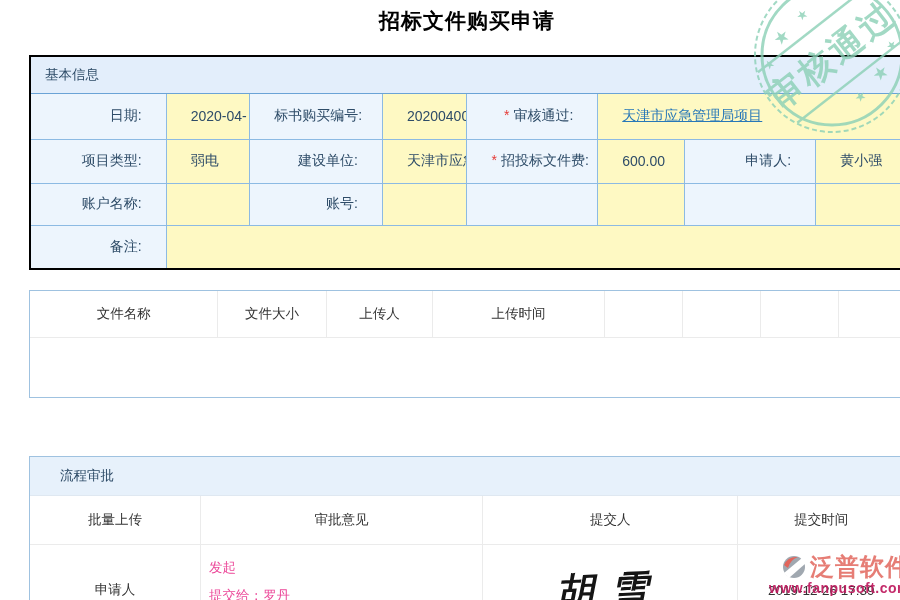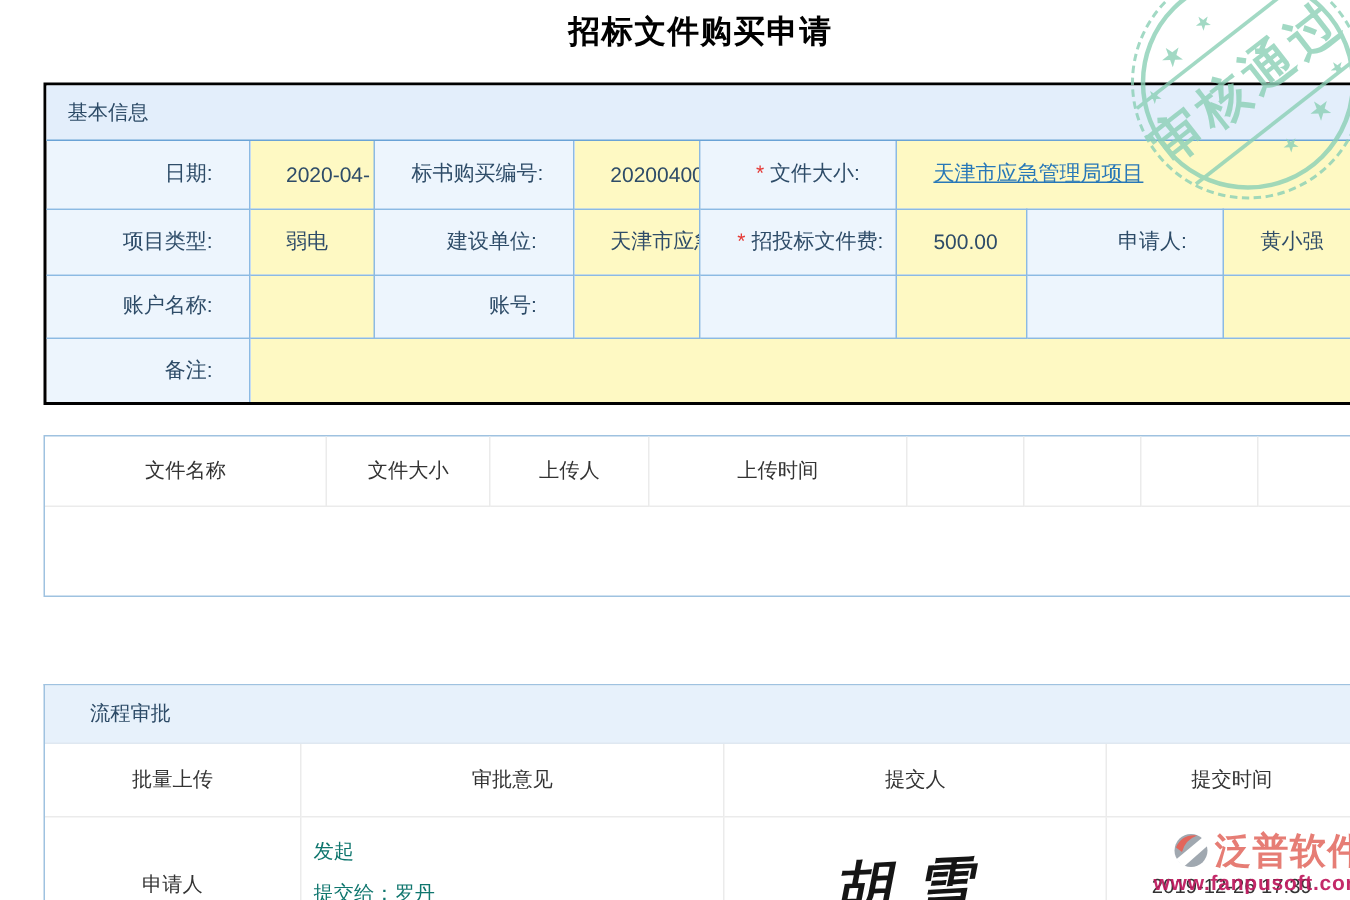--- a/index.html
+++ b/index.html
@@ -71,21 +71,21 @@
   
   .panel-flow { top: 456px; border: 1px solid #9fc2e0; border-bottom: none; }
   .band-flow {
     height: 39px; display: flex; align-items: center; padding-left: 30px;
     background: #e7f1fb; border-bottom: 1px solid #dfe8f1;
     font-size: 13.5px; color: #2c4a66;
   }
   .t-flow .hrow td { height: 48px; }
   .t-flow .drow td { height: 92px; border-bottom: none; vertical-align: middle; }
   .t-flow .drow .opinion { text-align: left; vertical-align: top; padding: 9px 8px 0 8px; }
-  .opinion-line { display: block; color: #0f766e; font-size: 13.5px; line-height: 28px; white-space: nowrap; }
+  .opinion-line { display: block; color: #ec4899; font-size: 13.5px; line-height: 28px; white-space: nowrap; }
   .node-cell { color: #333; font-size: 14px; }
   .signature {
     font-family: "DejaVu Serif", serif; font-style: italic; font-weight: bold;
     font-size: 38px; color: #151515; letter-spacing: 16px;
     display: inline-block; transform: rotate(-3deg); white-space: nowrap;
   }
   .time-cell { color: #222; font-size: 13px; }
 
   
   .watermark {
@@ -137,35 +137,35 @@
         <col style="width:15.1%">
           <col style="width:10.0%">
       </colgroup>
       <tbody>
           <tr class="r1">
         <td class="lbl">日期:</td>
         <td class="val">2020-04-</td>
         <td class="lbl">标书购买编号:</td>
         <td class="val">20200400</td>
         <td class="lbl">
-          <span class="req">*</span><span>文件大小:</span>
+          <span class="req">*</span><span>审核通过:</span>
         </td>
         <td class="val" colspan="3">
           <a class="proj-link">天津市应急管理局项目</a>
         </td>
       </tr>
       <tr class="r2">
         <td class="lbl">项目类型:</td>
         <td class="val">弱电</td>
         <td class="lbl">建设单位:</td>
         <td class="val">天津市应急</td>
         <td class="lbl">
           <span class="req">*</span><span>招投标文件费:</span>
         </td>
-        <td class="val">500.00</td>
+        <td class="val">600.00</td>
         <td class="lbl">申请人:</td>
         <td class="val">黄小强</td>
       </tr>
       <tr class="r3">
         <td class="lbl">账户名称:</td>
         <td class="val"></td>
         <td class="lbl">账号:</td>
         <td class="val"></td>
         <td class="lbl"></td>
         <td class="val"></td>

